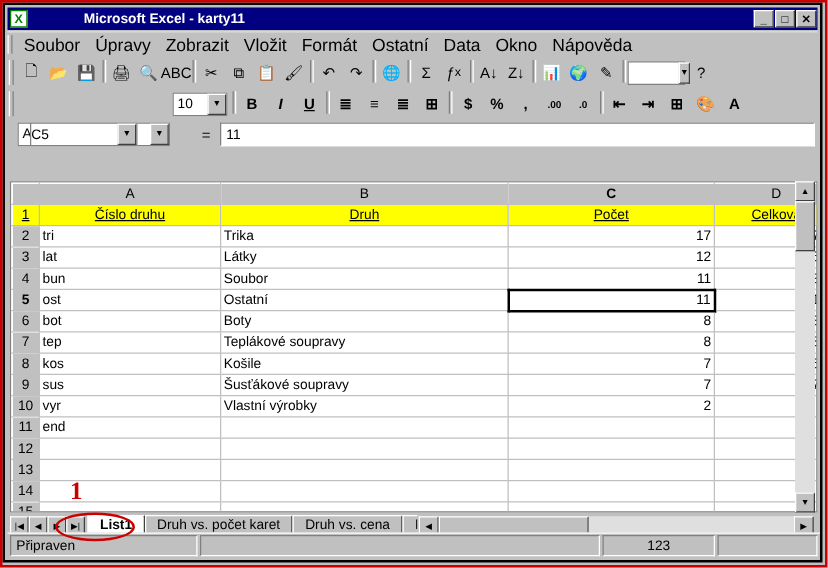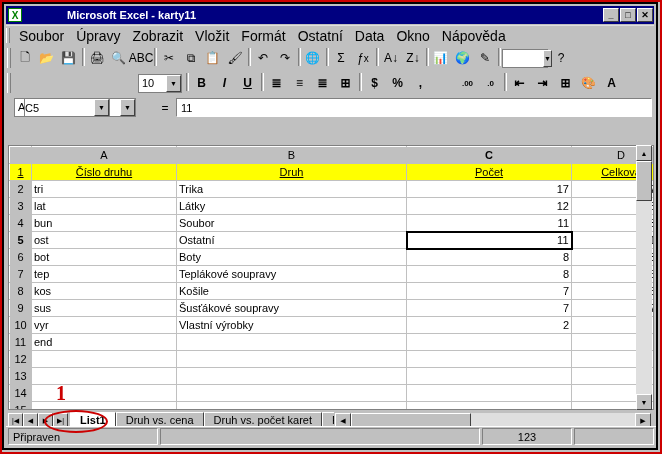--- a/index.html
+++ b/index.html
@@ -338,21 +338,21 @@
     <div class="fmt-btn">≣</div>
     <div class="fmt-btn">≡</div>
     <div class="fmt-btn">≣</div>
     <div class="fmt-btn">⊞</div>
     <div class="sep">
         <i></i>
       </div>
     <div class="fmt-btn">$</div>
     <div class="fmt-btn">%</div>
     <div class="fmt-btn">,</div>
-    <div class="fmt-btn" style="font-size:8px;margin-left:24px;">.00</div>
+    <div class="fmt-btn" style="font-size:8px;">.00</div>
     <div class="fmt-btn" style="font-size:8px;">.0</div>
     <div class="sep">
         <i></i>
       </div>
     <div class="fmt-btn">⇤</div>
     <div class="fmt-btn">⇥</div>
     <div class="fmt-btn">⊞</div>
     <div class="fmt-btn">🎨</div>
     <div class="fmt-btn">A</div>
   </div>
@@ -497,22 +497,22 @@
 
   <div class="tabbar">
     <div class="navbtns">
       <div class="navbtn">|◀</div>
       <div class="navbtn">◀</div>
       <div class="navbtn">▶</div>
       <div class="navbtn">▶|</div>
     </div>
     <div class="tabs">
       <div class="tab active">List1</div>
+      <div class="tab">Druh vs. počet karet</div>
       <div class="tab">Druh vs. cena</div>
-      <div class="tab">Druh vs. počet karet</div>
       <div class="tab">Počet karet</div>
       <div class="tab-scroll"></div>
     </div>
   </div>
 
   <div class="hsb">
     <div class="sbbtn">◀</div>
     <div class="sbthumb"></div>
     <div class="sbtrack"></div>
     <div class="sbbtn">▶</div>

